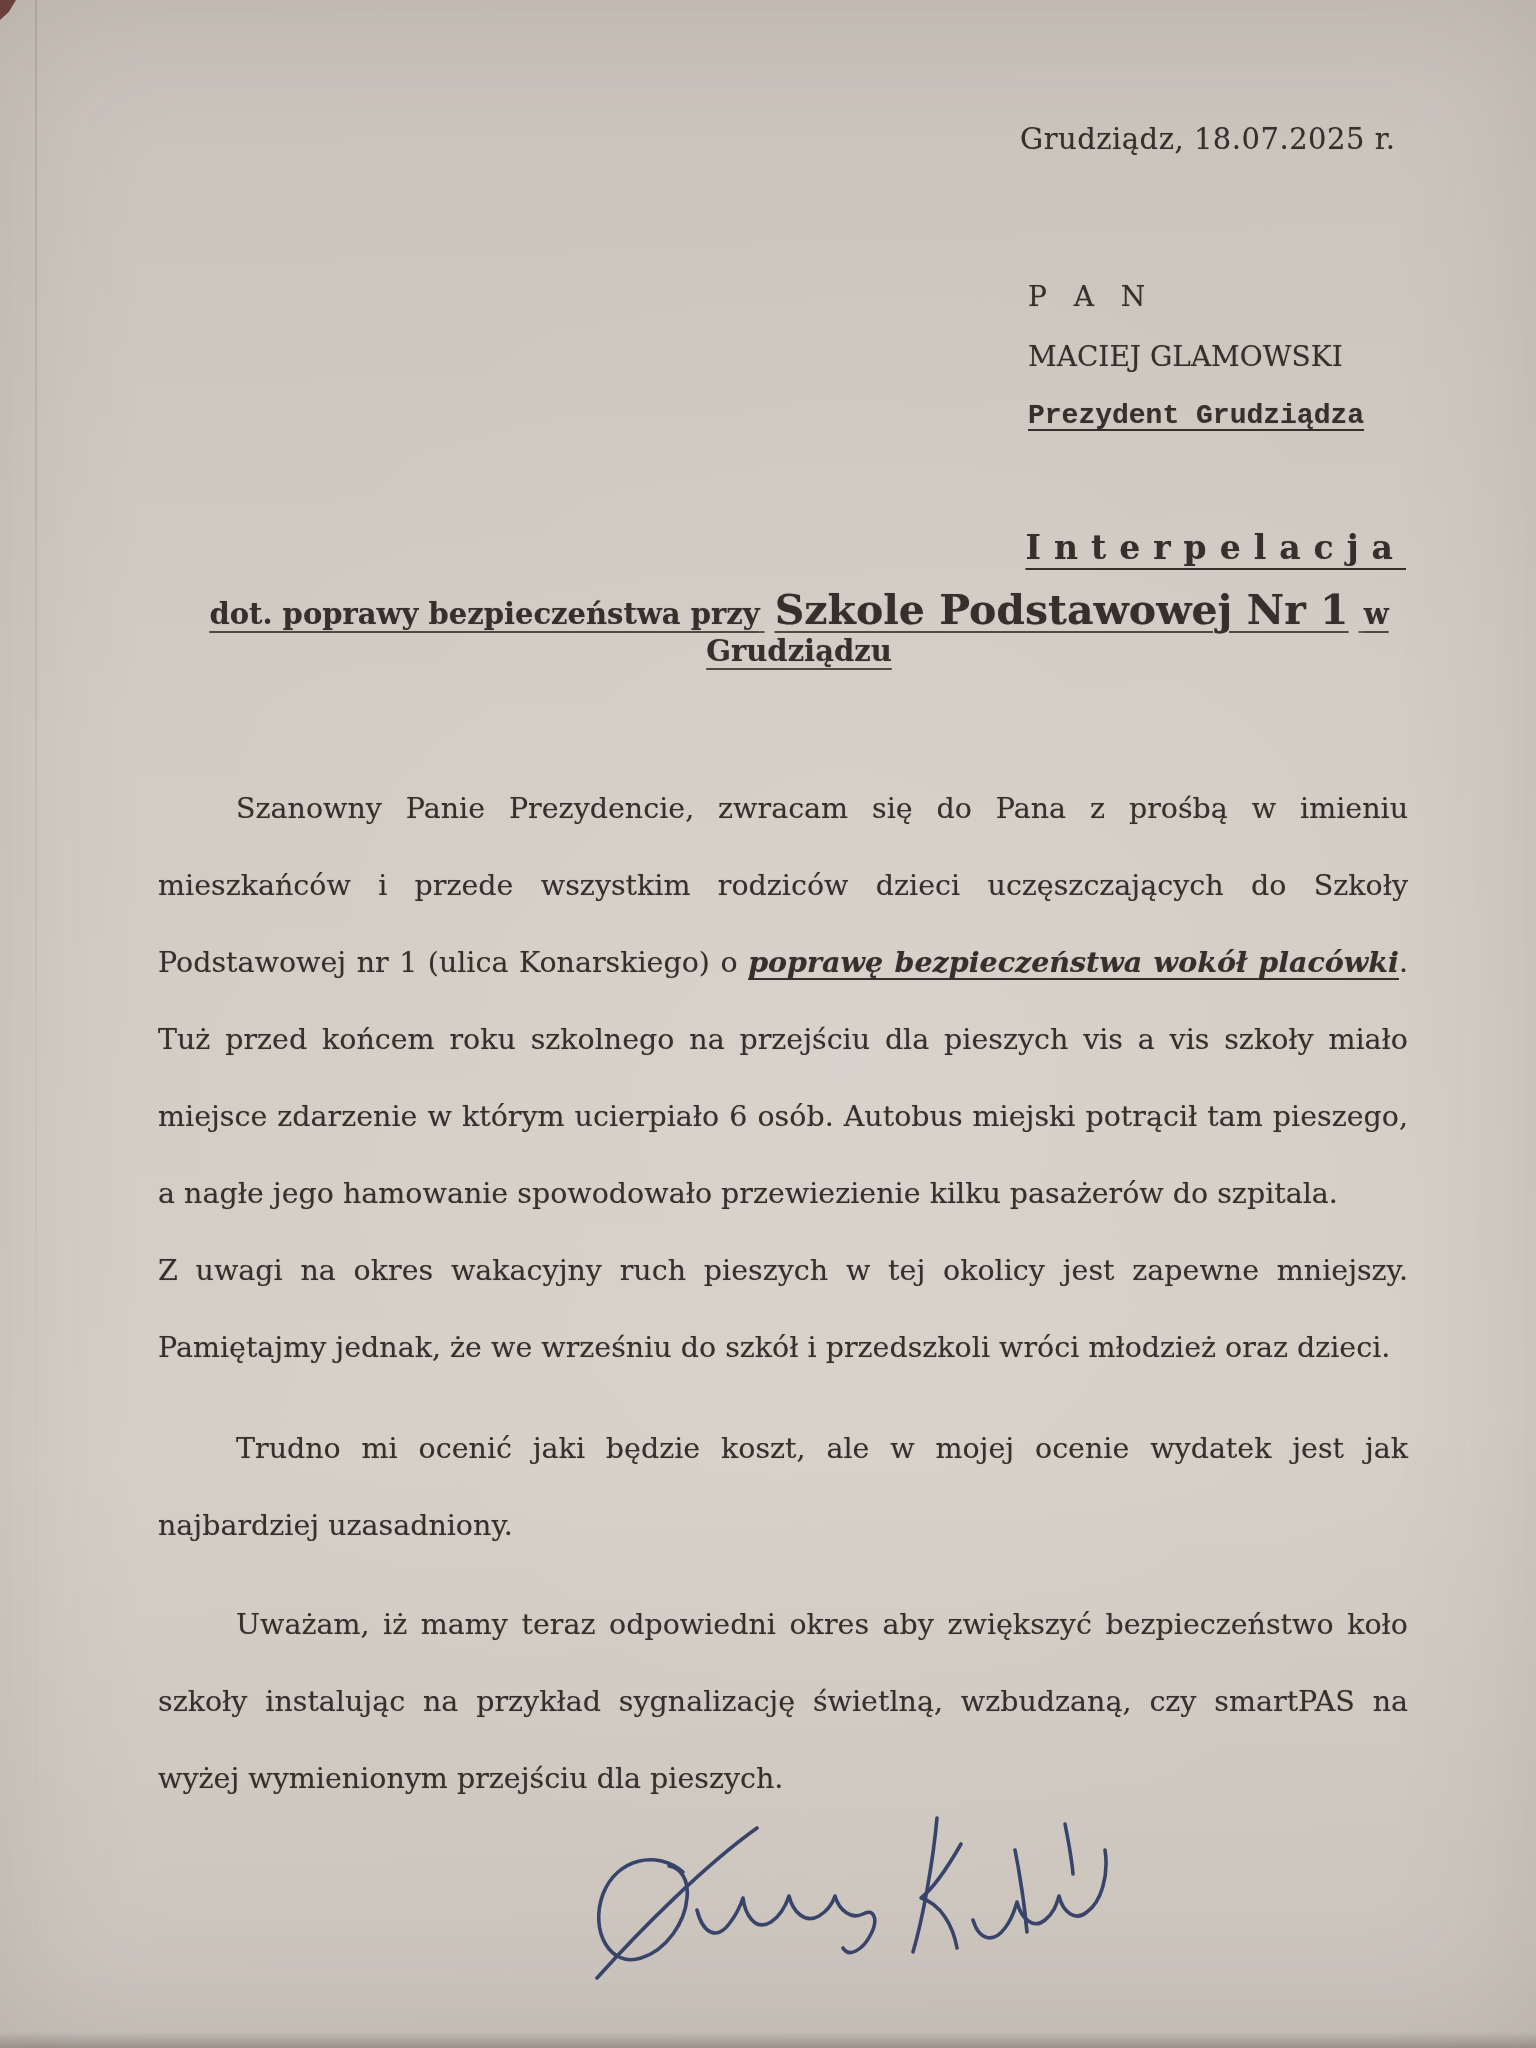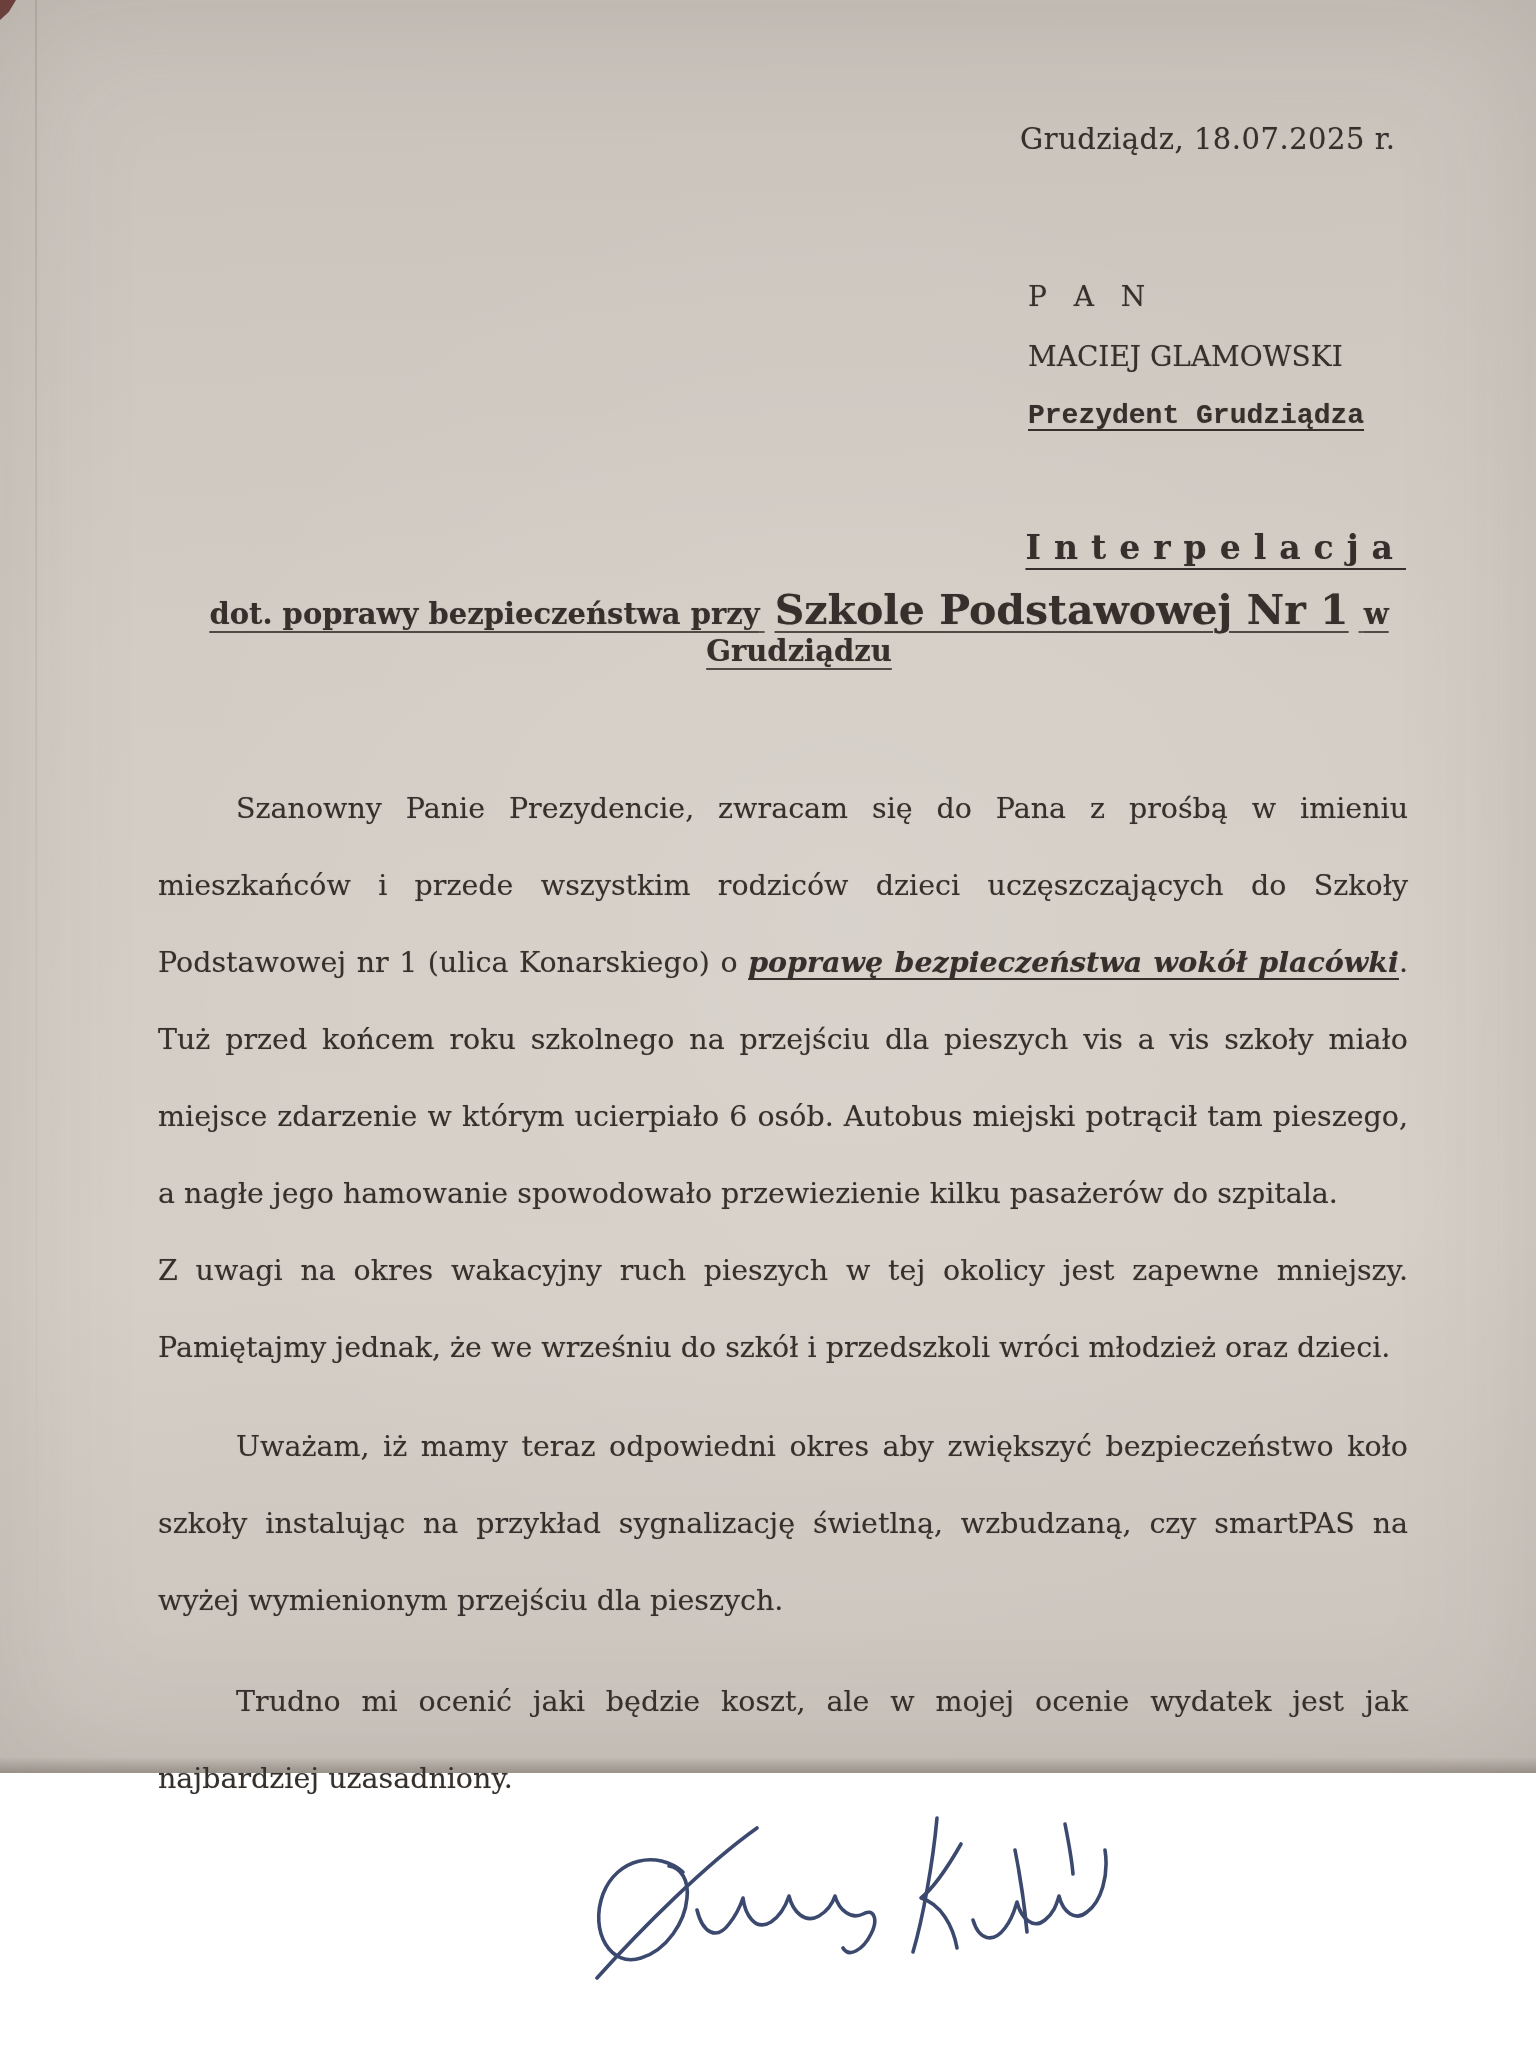--- a/index.html
+++ b/index.html
@@ -3,21 +3,21 @@
 <meta charset="utf-8">
 <style>
   html, body { margin: 0; padding: 0; }
   body {
     width: 1536px; height: 2048px;
     font-family: "DejaVu Serif", "Liberation Serif", serif;
     overflow: hidden;
   }
   .paper {
     position: relative;
-    width: 1536px; height: 1773px;
+    width: 1536px; height: 2048px;
     background:
       radial-gradient(ellipse at 55% 52%, rgba(255,255,255,.10), rgba(0,0,0,0) 60%),
       linear-gradient(178deg, #c9c2bb 0%, #d2ccc4 35%, #d5cfc7 70%, #cac3bc 100%);
     box-shadow: inset 0 0 140px rgba(92,82,72,.16);
     color: #36302c;
   }
   .txt { text-shadow: 0 0 1px rgba(54,48,44,.35); }
 
   .crease {
     position: absolute; left: 35px; top: 0; width: 2px; height: 100%;
@@ -113,22 +113,22 @@
 
   <div class="subject-row">
     <span class="s-small txt">dot. poprawy bezpieczeństwa przy</span>
     <span class="s-big txt">Szkole Podstawowej Nr 1</span>
     <span class="s-small txt">w Grudziądzu</span>
   </div>
 
   <div class="body-block txt">
     <p class="indent"><span>Szanowny Panie Prezydencie, zwracam się do Pana z prośbą w imieniu mieszkańców i przede wszystkim rodziców dzieci uczęszczających do Szkoły Podstawowej nr 1 (ulica Konarskiego) o </span><span class="em-phrase">poprawę bezpieczeństwa wokół placówki</span><span>. Tuż przed końcem roku szkolnego na przejściu dla pieszych vis a vis szkoły miało miejsce zdarzenie w którym ucierpiało 6 osób. Autobus miejski potrącił tam pieszego, a nagłe jego hamowanie spowodowało przewiezienie kilku pasażerów do szpitala.</span></p>
     <p>Z uwagi na okres wakacyjny ruch pieszych w tej okolicy jest zapewne mniejszy. Pamiętajmy jednak, że we wrześniu do szkół i przedszkoli wróci młodzież oraz dzieci.</p>
+    <p class="indent sp2">Trudno mi ocenić jaki będzie koszt, ale w mojej ocenie wydatek jest jak najbardziej uzasadniony.</p>
     <p class="indent sp1">Uważam, iż mamy teraz odpowiedni okres aby zwiększyć bezpieczeństwo koło szkoły instalując na przykład sygnalizację świetlną, wzbudzaną, czy smartPAS na wyżej wymienionym przejściu dla pieszych.</p>
-    <p class="indent sp2">Trudno mi ocenić jaki będzie koszt, ale w mojej ocenie wydatek jest jak najbardziej uzasadniony.</p>
   </div>
 
   <div class="signature-wrap">
     <svg viewBox="0 0 580 230">
       <g fill="none" stroke-width="3.6" stroke-linecap="round" stroke-linejoin="round" stroke="#2c3a63">
         <path d="M 212 18 C 160 55 95 120 52 168"></path>
         <path d="M 138 62 C 112 40 72 48 58 84 C 44 122 66 158 96 148 C 122 140 140 112 142 88 C 144 70 136 58 124 56"></path>
         <path d="M 152 100 C 158 124 172 130 184 114 C 192 104 196 94 198 88 C 200 104 210 122 226 112 C 238 104 242 92 244 86 C 248 102 260 114 274 106 C 284 100 288 92 290 86 C 294 100 306 110 318 104 C 328 98 334 108 326 124 C 318 140 304 148 298 138"></path>
         <path d="M 392 8 C 388 52 378 108 368 142"></path>
         <path d="M 416 34 C 400 62 386 80 376 88 C 396 94 408 116 412 138"></path>

